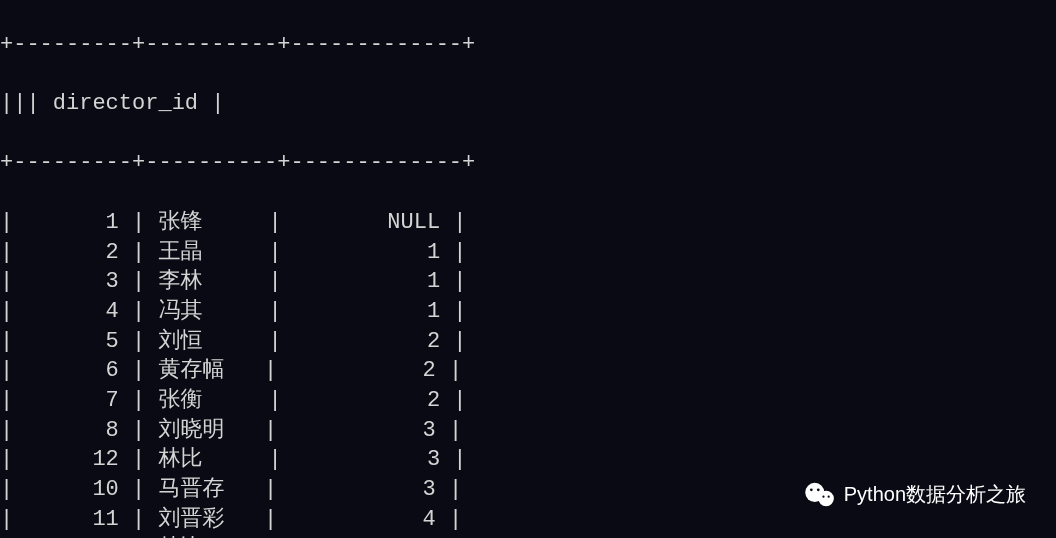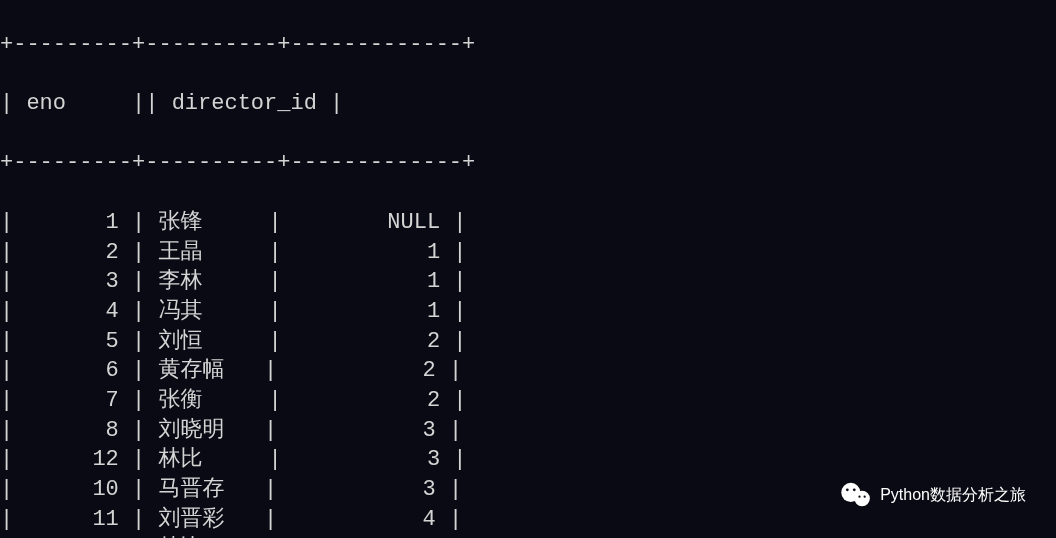--- a/index.html
+++ b/index.html
@@ -33,38 +33,38 @@
     }
     .watermark {
       position: absolute;
       bottom: 30px;
       right: 30px;
       display: flex;
       align-items: center;
       gap: 8px;
       color: #ffffff;
       font-family: "Microsoft YaHei", sans-serif;
-      font-size: 16px;
+      font-size: 20px;
       font-weight: 500;
     }
     .wechat-icon {
       width: 32px;
       height: 26px;
       position: relative;
     }
     .wechat-icon svg {
       fill: #ffffff;
     }
   </style>
 </head>
 <body>
 
 <div class="terminal">
 <div class="border-line">+---------+----------+-------------+</div>
-<div class="header-row"><span class="pipe">|</span><span> eno     </span><span class="pipe">|</span><span class="pipe">|</span><span> director_id </span><span class="pipe">|</span></div>
+<div class="header-row"><span class="pipe">|</span><span class="pipe">|</span><span class="pipe">|</span><span> director_id </span><span class="pipe">|</span></div>
 <div class="border-line">+---------+----------+-------------+</div>
 <div id="rows-container"><div class="data-row"><span class="pipe">|</span><span>       1 </span><span class="pipe">|</span><span> 张锋     </span><span class="pipe">|</span><span>        NULL </span><span class="pipe">|</span></div><div class="data-row"><span class="pipe">|</span><span>       2 </span><span class="pipe">|</span><span> 王晶     </span><span class="pipe">|</span><span>           1 </span><span class="pipe">|</span></div><div class="data-row"><span class="pipe">|</span><span>       3 </span><span class="pipe">|</span><span> 李林     </span><span class="pipe">|</span><span>           1 </span><span class="pipe">|</span></div><div class="data-row"><span class="pipe">|</span><span>       4 </span><span class="pipe">|</span><span> 冯其     </span><span class="pipe">|</span><span>           1 </span><span class="pipe">|</span></div><div class="data-row"><span class="pipe">|</span><span>       5 </span><span class="pipe">|</span><span> 刘恒     </span><span class="pipe">|</span><span>           2 </span><span class="pipe">|</span></div><div class="data-row"><span class="pipe">|</span><span>       6 </span><span class="pipe">|</span><span> 黄存幅   </span><span class="pipe">|</span><span>           2 </span><span class="pipe">|</span></div><div class="data-row"><span class="pipe">|</span><span>       7 </span><span class="pipe">|</span><span> 张衡     </span><span class="pipe">|</span><span>           2 </span><span class="pipe">|</span></div><div class="data-row"><span class="pipe">|</span><span>       8 </span><span class="pipe">|</span><span> 刘晓明   </span><span class="pipe">|</span><span>           3 </span><span class="pipe">|</span></div><div class="data-row"><span class="pipe">|</span><span>      12 </span><span class="pipe">|</span><span> 林比     </span><span class="pipe">|</span><span>           3 </span><span class="pipe">|</span></div><div class="data-row"><span class="pipe">|</span><span>      10 </span><span class="pipe">|</span><span> 马晋存   </span><span class="pipe">|</span><span>           3 </span><span class="pipe">|</span></div><div class="data-row"><span class="pipe">|</span><span>      11 </span><span class="pipe">|</span><span> 刘晋彩   </span><span class="pipe">|</span><span>           4 </span><span class="pipe">|</span></div><div class="data-row"><span class="pipe">|</span><span>      12 </span><span class="pipe">|</span><span> 林比     </span><span class="pipe">|</span><span>           5 </span><span class="pipe">|</span></div></div>
 
 
 </div>
 
 <div class="watermark">
   <span class="wechat-icon">
     <svg viewBox="0 0 36 30" width="32" height="26">
       <circle cx="12" cy="12" r="11" fill="#ffffff"></circle>

